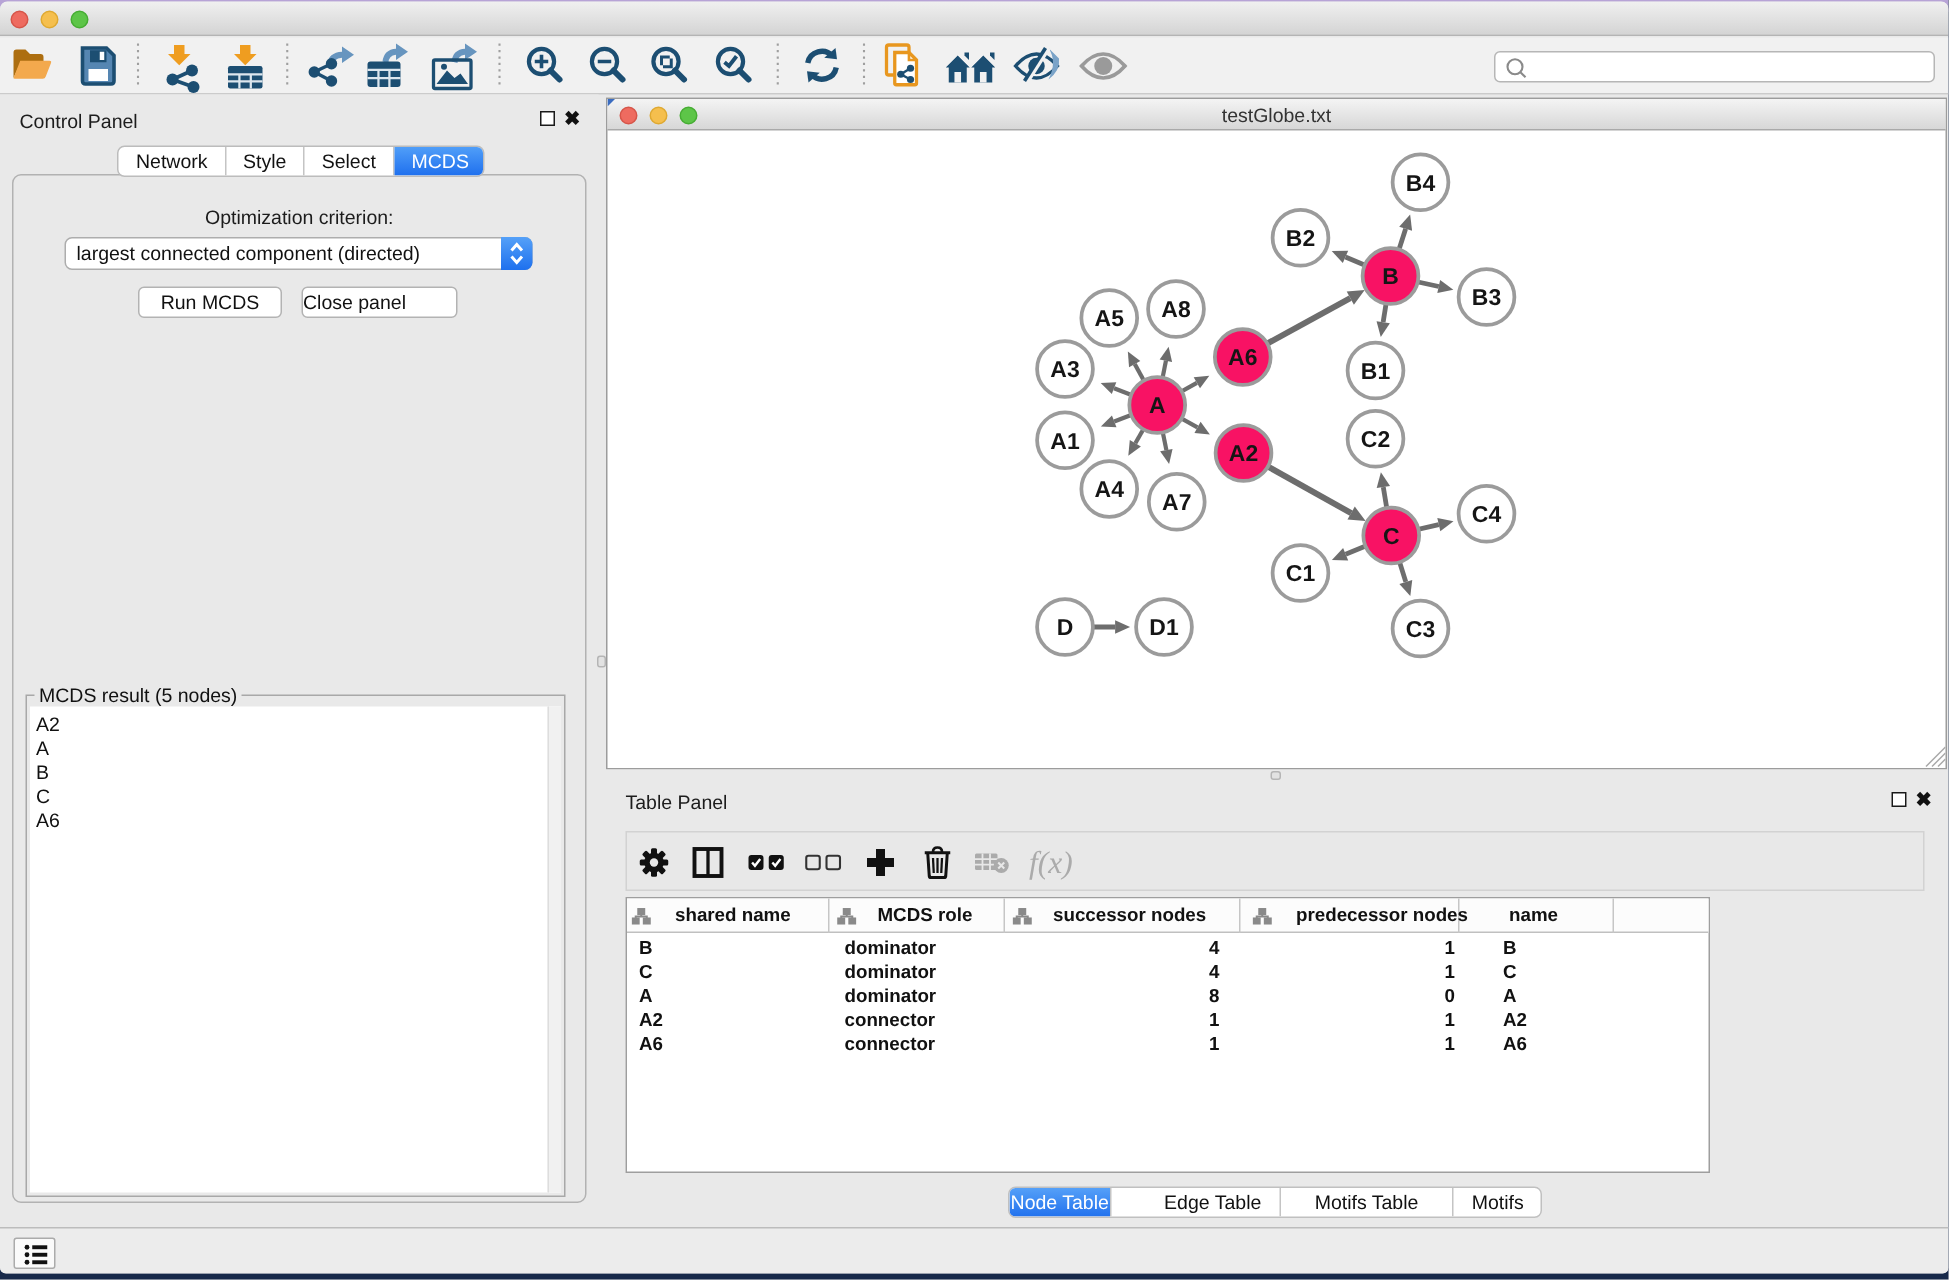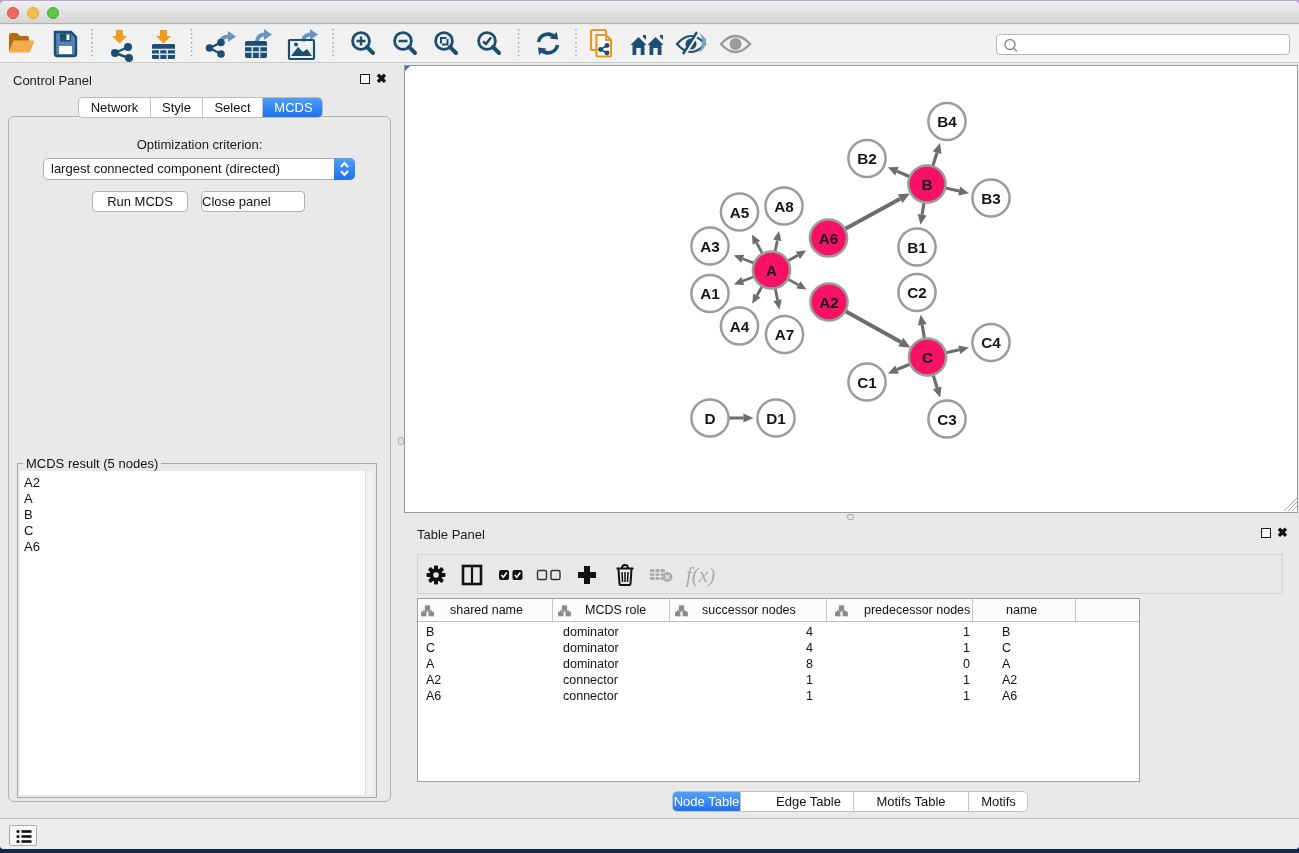--- a/index.html
+++ b/index.html
@@ -64,21 +64,21 @@
   #nettitle .t1 { left:8px;  top:5px; background:#ee6b60; border:0.5px solid #d65549; }
   #nettitle .t2 { left:28px; top:5px; background:#f5bf4e; border:0.5px solid #dfa931; }
   #nettitle .t3 { left:48px; top:5px; background:#5dc548; border:0.5px solid #46ad33; }
   #nettitle .ttl { position:absolute; top:3px; width:100%; text-align:center;
     font-size:13px; color:#333; }
   
   #tpanel { position:absolute; left:399px; top:512px; width:900px; height:306px; background:#e9e9e9; }
   #ttoolbar { position:absolute; left:18px; top:41px; width:866px; height:40px;
     background:#e8e8e8; border:1px solid #d2d2d2; }
   #ttable { position:absolute; left:18px; top:85px; width:723px; height:184px;
-    background:#fff; border:1px solid #9e9e9e; }
+    background:#fff; border:1px solid #9e9e9e;font-weight:bold; }
   #thead { position:absolute; left:0; top:0; width:100%; height:23px; background:#fcfcfc;
     border-bottom:1px solid #c0c0c0; }
   .hcell { position:absolute; top:0; height:23px; font-size:12.5px; color:#111;
     line-height:22px; text-align:center; border-right:1px solid #c6c6c6; }
   .hlabel { position:absolute; top:4px; font-size:12.5px; color:#111; }
   .trow { position:absolute; font-size:12.5px; color:#111; height:16px; line-height:16px; }
   .num { text-align:right; }
   #btabs { position:absolute; left:273px; top:278px; width:356px; height:21px;
     background:#fff; border:1px solid #c0c0c0; border-radius:5px; overflow:hidden; }
   #btabs .seg { position:absolute; top:0; height:100%; font-size:13px; color:#111;
@@ -259,20 +259,26 @@
         <div class="it" style="top:52px;">C</div>
         <div class="it" style="top:68px;">A6</div>
       </div>
       <div id="mscroll"></div>
     </div>
   </div>
   <div id="netwin">
     <svg width="5" height="5" style="position:absolute;left:0;top:0;z-index:5;">
         <path d="M0,0 L5,0 L0,5 Z" fill="#3a6cc0"></path>
       </svg>
+    <div id="nettitle">
+      <div class="tl t1"></div>
+        <div class="tl t2"></div>
+        <div class="tl t3"></div>
+      <div class="ttl">testGlobe.txt</div>
+    </div>
 <svg id="graph" style="position:absolute;left:0;top:21px;" width="892" height="426" viewBox="405 86 892 426">
 <line x1="771.5" y1="269.0" x2="742.8" y2="280.0" stroke="#6d6d6d" stroke-width="2.8"></line>
 <polygon points="733.9,283.4 741.3,276.0 744.3,283.9" fill="#6d6d6d"></polygon>
 <line x1="771.5" y1="269.0" x2="798.3" y2="283.9" stroke="#6d6d6d" stroke-width="2.8"></line>
 <polygon points="806.6,288.6 796.3,287.6 800.4,280.2" fill="#6d6d6d"></polygon>
 <line x1="771.5" y1="269.0" x2="742.7" y2="257.8" stroke="#6d6d6d" stroke-width="2.8"></line>
 <polygon points="733.8,254.3 744.2,253.8 741.2,261.7" fill="#6d6d6d"></polygon>
 <line x1="771.5" y1="269.0" x2="756.9" y2="294.5" stroke="#6d6d6d" stroke-width="2.8"></line>
 <polygon points="752.2,302.8 753.2,292.4 760.6,296.6" fill="#6d6d6d"></polygon>
 <line x1="771.5" y1="269.0" x2="756.5" y2="241.7" stroke="#6d6d6d" stroke-width="2.8"></line>

